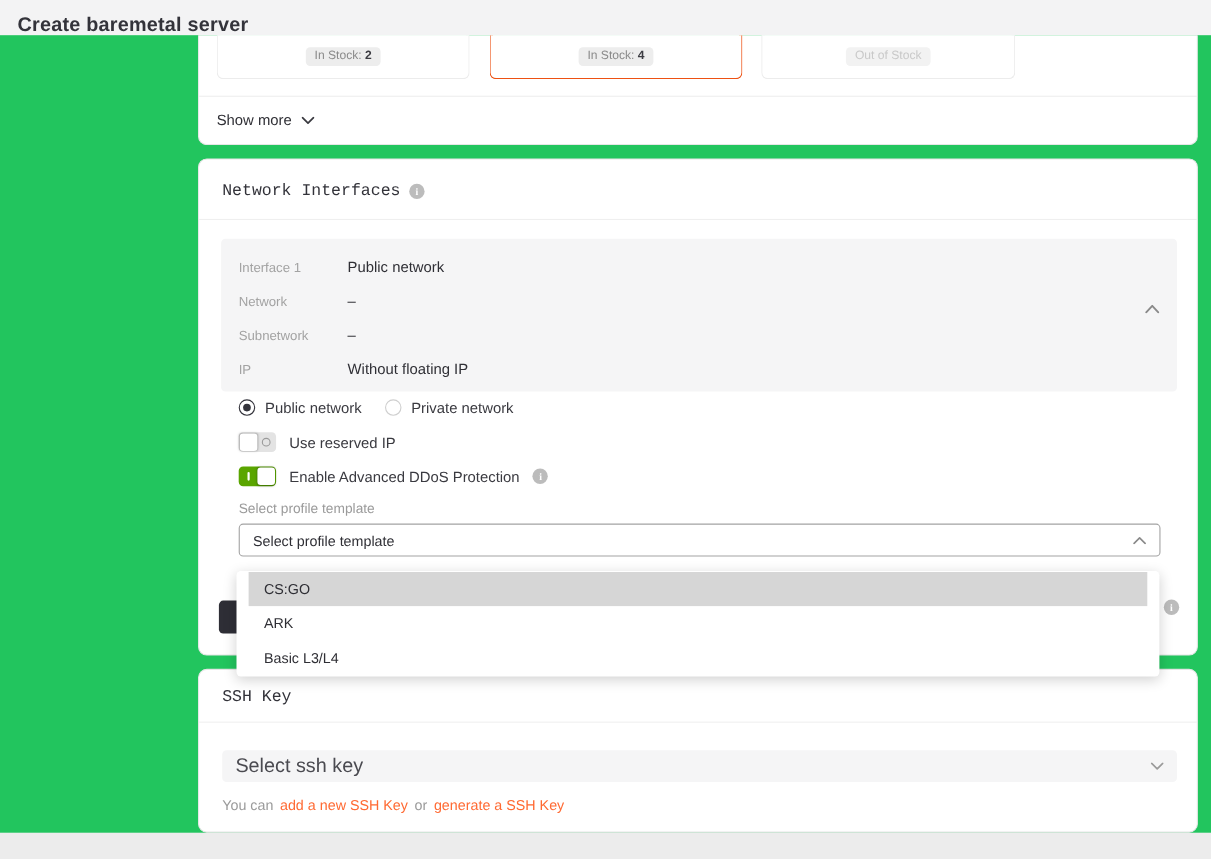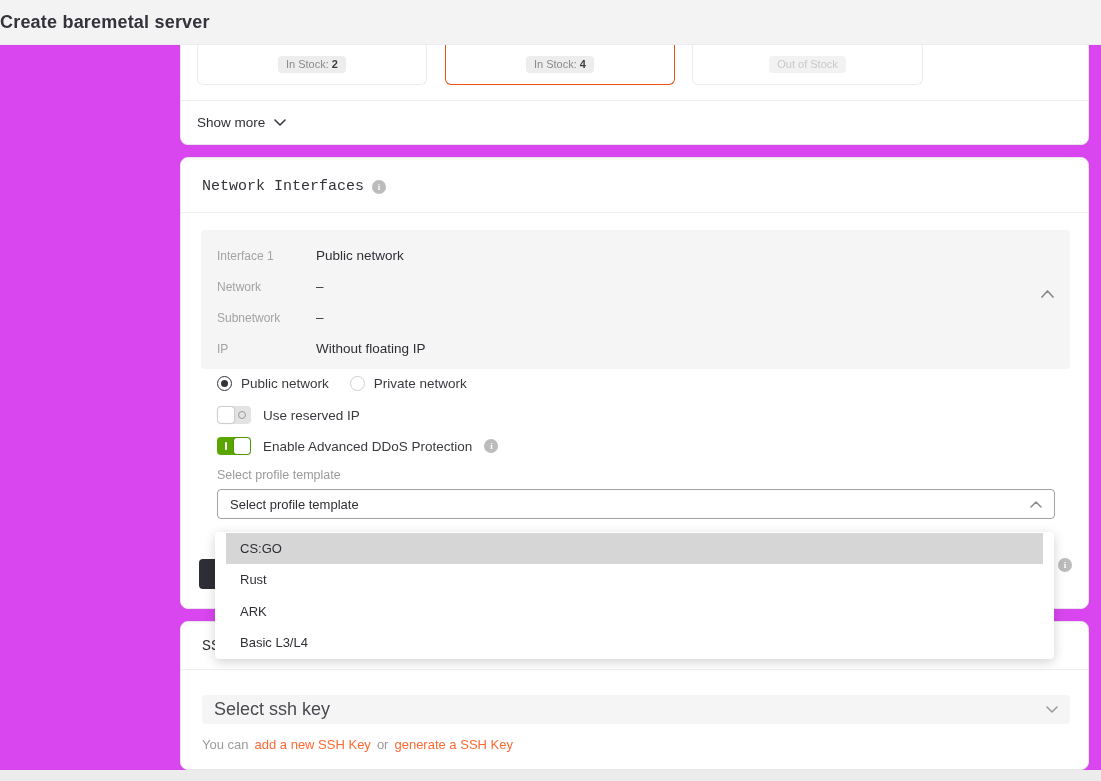--- a/index.html
+++ b/index.html
@@ -9,27 +9,27 @@
     background:#ececec;
     color:#2f2f35;
     overflow:hidden;
     position:relative;
   }
   .page { position:absolute; inset:0; }
 
   
   .hdr {
     position:absolute; left:0; top:0; width:1101px; height:45px;
-    background:#f3f3f4; display:flex; align-items:center; 
+    background:#f3f3f4; display:flex; align-items:center; padding-left:16px;
     border-bottom:1px solid #ececee;
   }
   .hdr h1 { font-size:18px; font-weight:700; color:#33333a; letter-spacing:.2px; }
 
   
-  .content { position:absolute; left:0; top:45px; width:1101px; height:725px; background:#d946ef; }
+  .content { position:absolute; left:0; top:32px; width:1101px; height:725px; background:#22c55e; }
 
   .card { position:absolute; background:#fff; border:1px solid #e6e6e6; border-radius:8px; }
 
   
   .card-a { left:180px; top:0; width:909px; height:100px; border-top:none; border-radius:0 0 8px 8px; }
   .stock-row { position:relative; height:56px; border-bottom:1px solid #eeeeee; }
   .mini-card {
     position:absolute; top:0; height:40px; background:#fff;
     border:1px solid #ececec; border-top:none; border-radius:0 0 6px 6px;
     display:flex; align-items:center; justify-content:center;
@@ -228,21 +228,20 @@
             </svg>
         </span>
       </div>
 
       <button class="add-btn">Add interface</button>
       <span class="info-ic b-info">i</span>
     </section>
 
     <div class="dropdown">
       <div class="dd-item hl">CS:GO</div>
-      <div class="dd-item">Rust</div>
       <div class="dd-item">ARK</div>
       <div class="dd-item">Basic L3/L4</div>
     </div>
 
     <section class="card card-c">
       <div class="sec-title-row" style="top:16px;">
         <span class="sec-title">SSH Key</span>
       </div>
       <div class="divider" style="top:47px;"></div>
 

